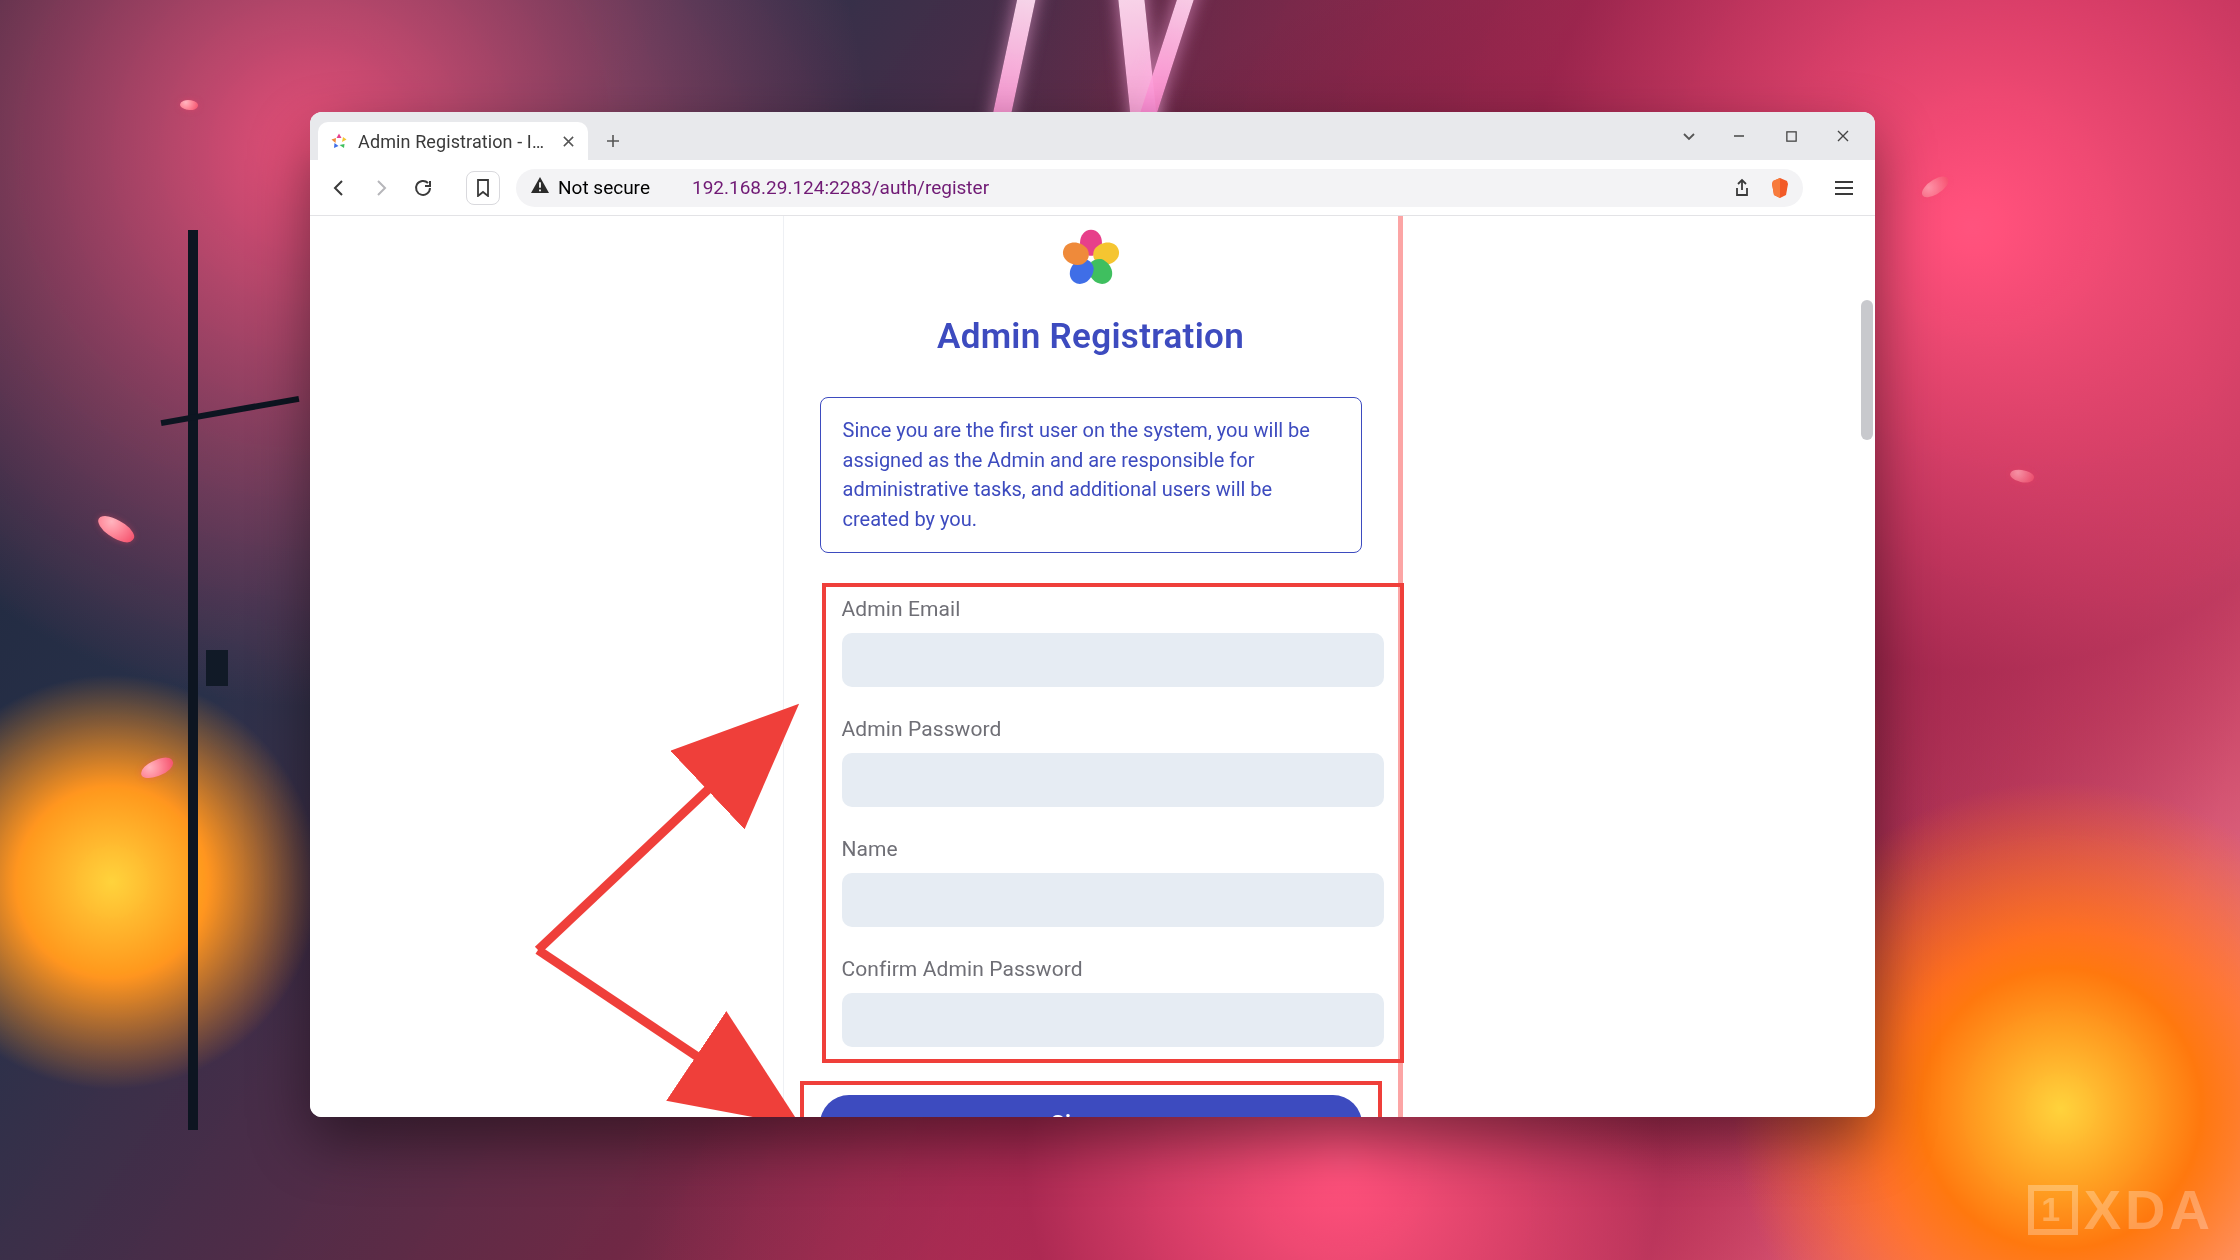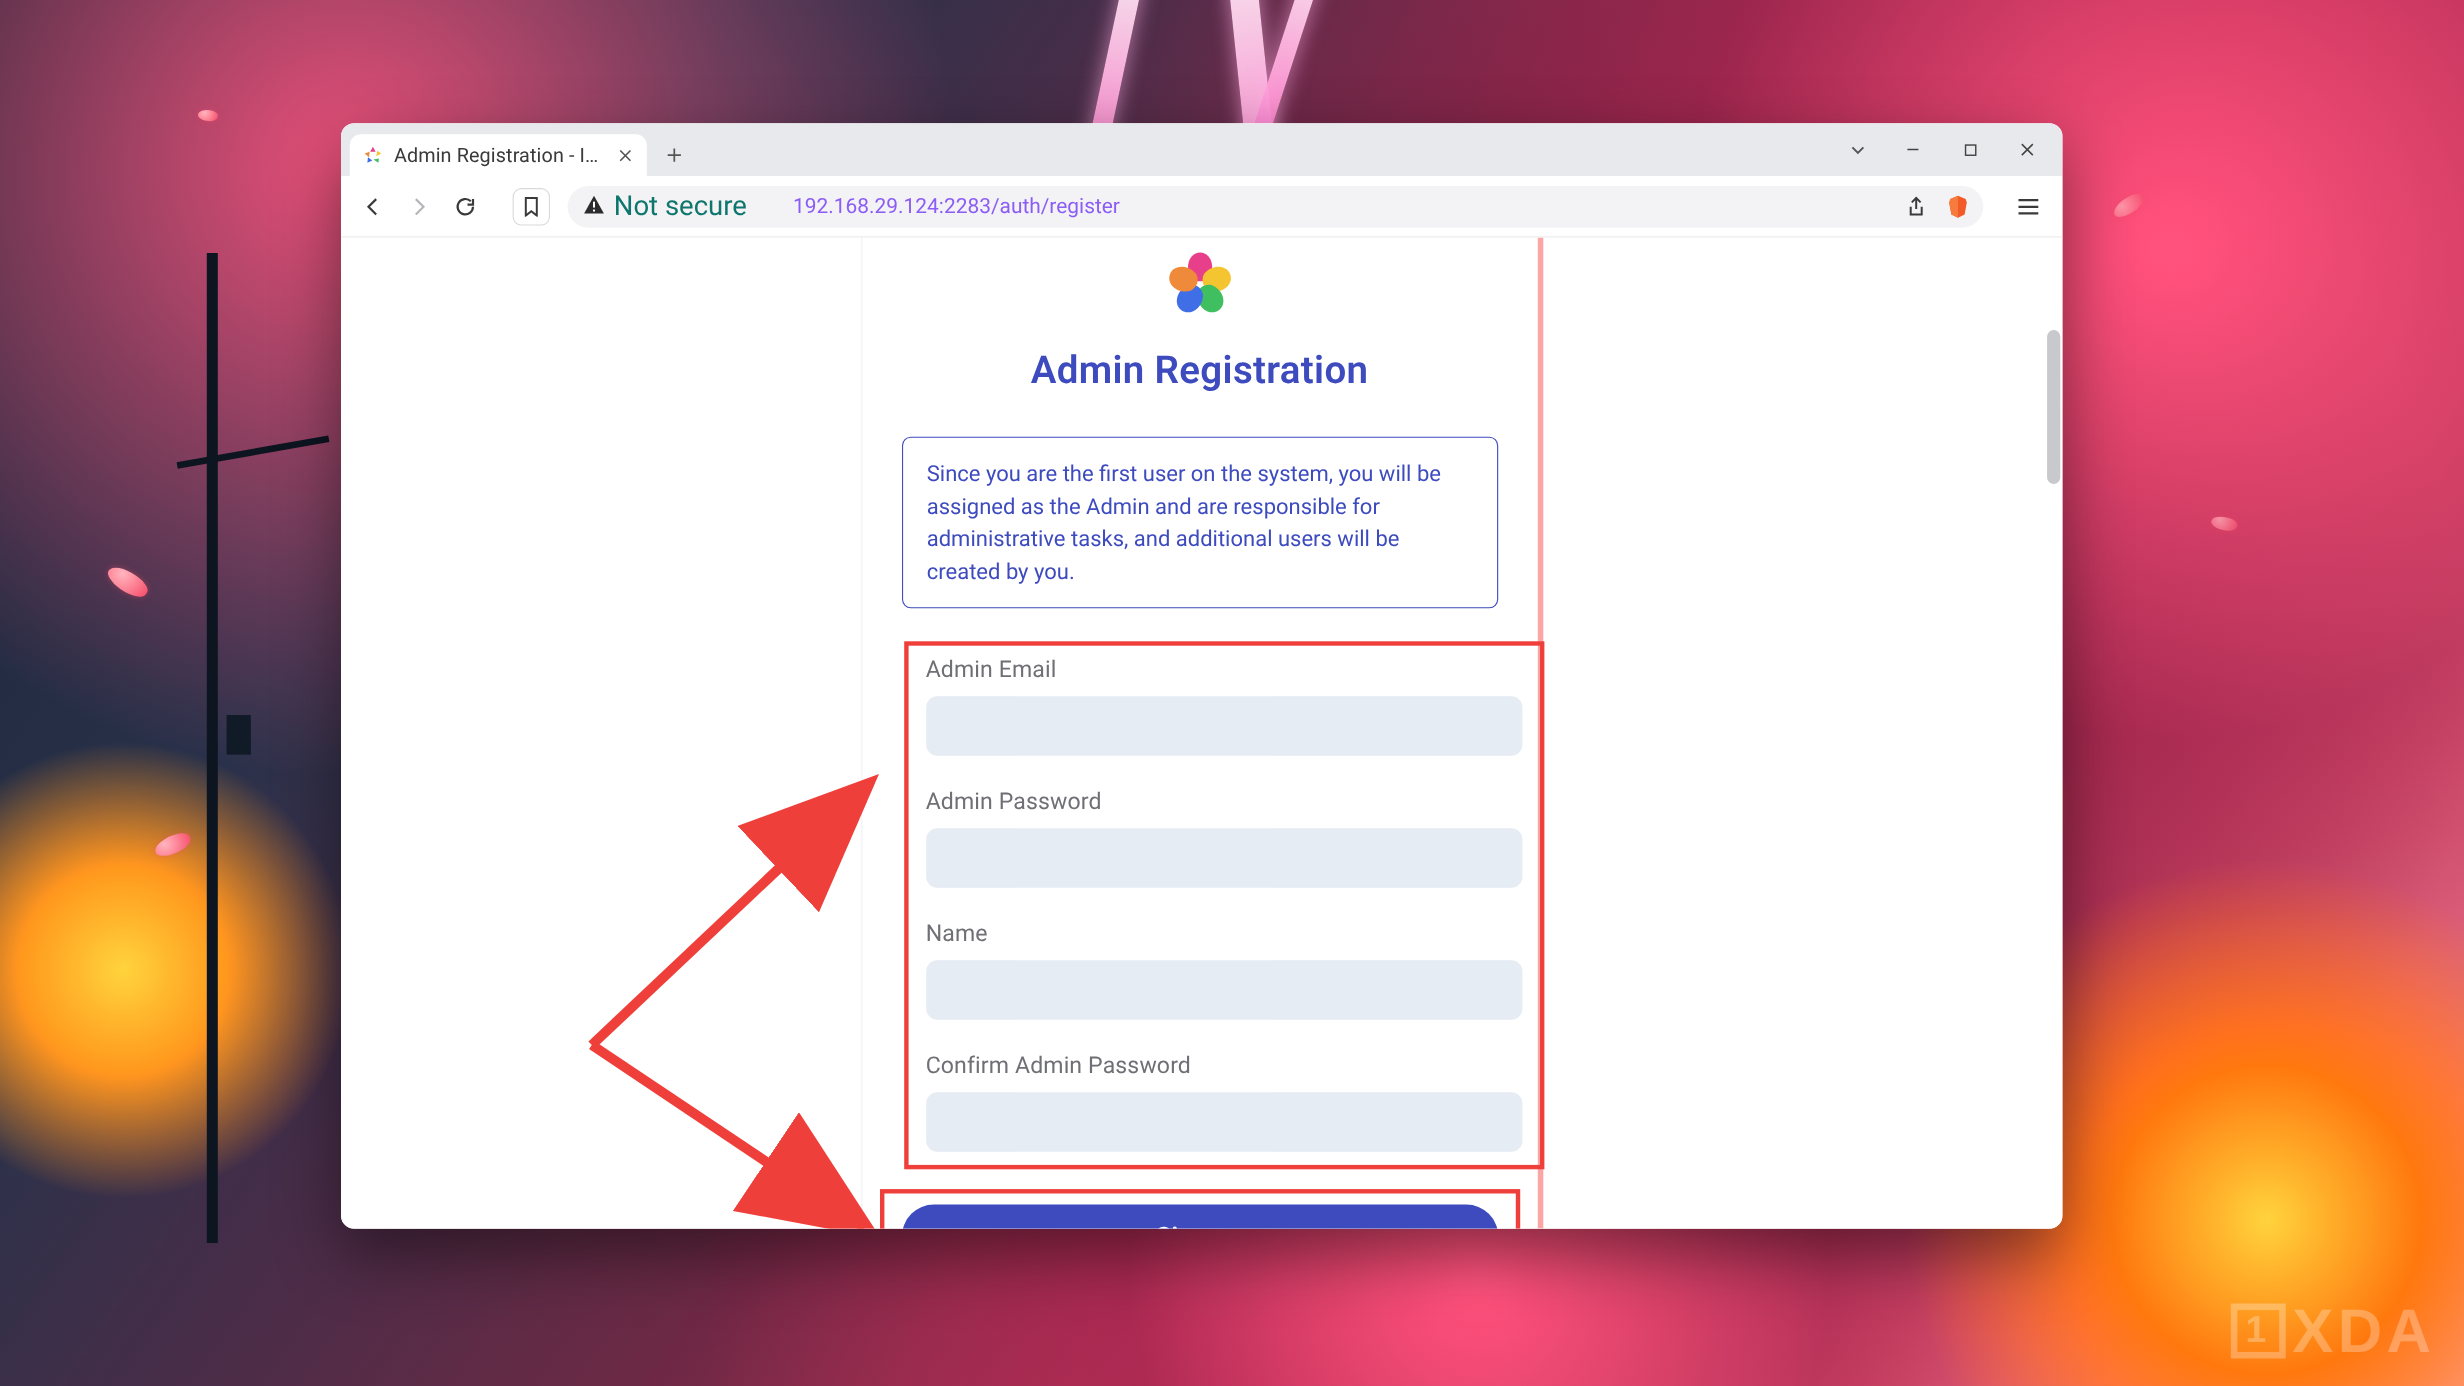--- a/index.html
+++ b/index.html
@@ -88,22 +88,22 @@
     flex: 1 1 auto;
     height: 38px;
     background: #f3f3f5;
     border-radius: 19px;
     display: flex; align-items: center;
     padding: 0 14px;
     gap: 12px;
     font-size: 19px;
     position: relative;
   }
-  .urlfield .sec-badge { display:flex; align-items:center; gap:8px; color:#0f766e; font-size:25px;}
-  .urlfield .url-text { color:#8b5cf6; }
+  .urlfield .sec-badge { display:flex; align-items:center; gap:8px; color:#000000; font-size:19px;}
+  .urlfield .url-text { color:#701a75; }
   .urlfield .right-icons { position:absolute; right:8px; display:flex; align-items:center; gap:8px;}
   .urlfield .share-btn { width:30px; height:30px; display:flex; align-items:center; justify-content:center; color:#3a3a3a; cursor:pointer;}
   .urlfield .brave-btn { width:30px; height:30px; display:flex; align-items:center; justify-content:center; cursor:pointer;}
   .hamburger { width:34px; height:34px; display:flex; align-items:center; justify-content:center; color:#3a3a3a; margin-left:12px; cursor:pointer;}
 
   
   .viewport { flex:1 1 auto; position:relative; background:#ffffff; overflow:hidden;}
   .page { position:absolute; inset:0; display:flex; justify-content:center; }
   .card-col { width:620px; display:flex; flex-direction:column; align-items:center; border-left:1px solid #eef0f4; border-right:5px solid #fca5a5; padding-top:0; position:relative;}
 

